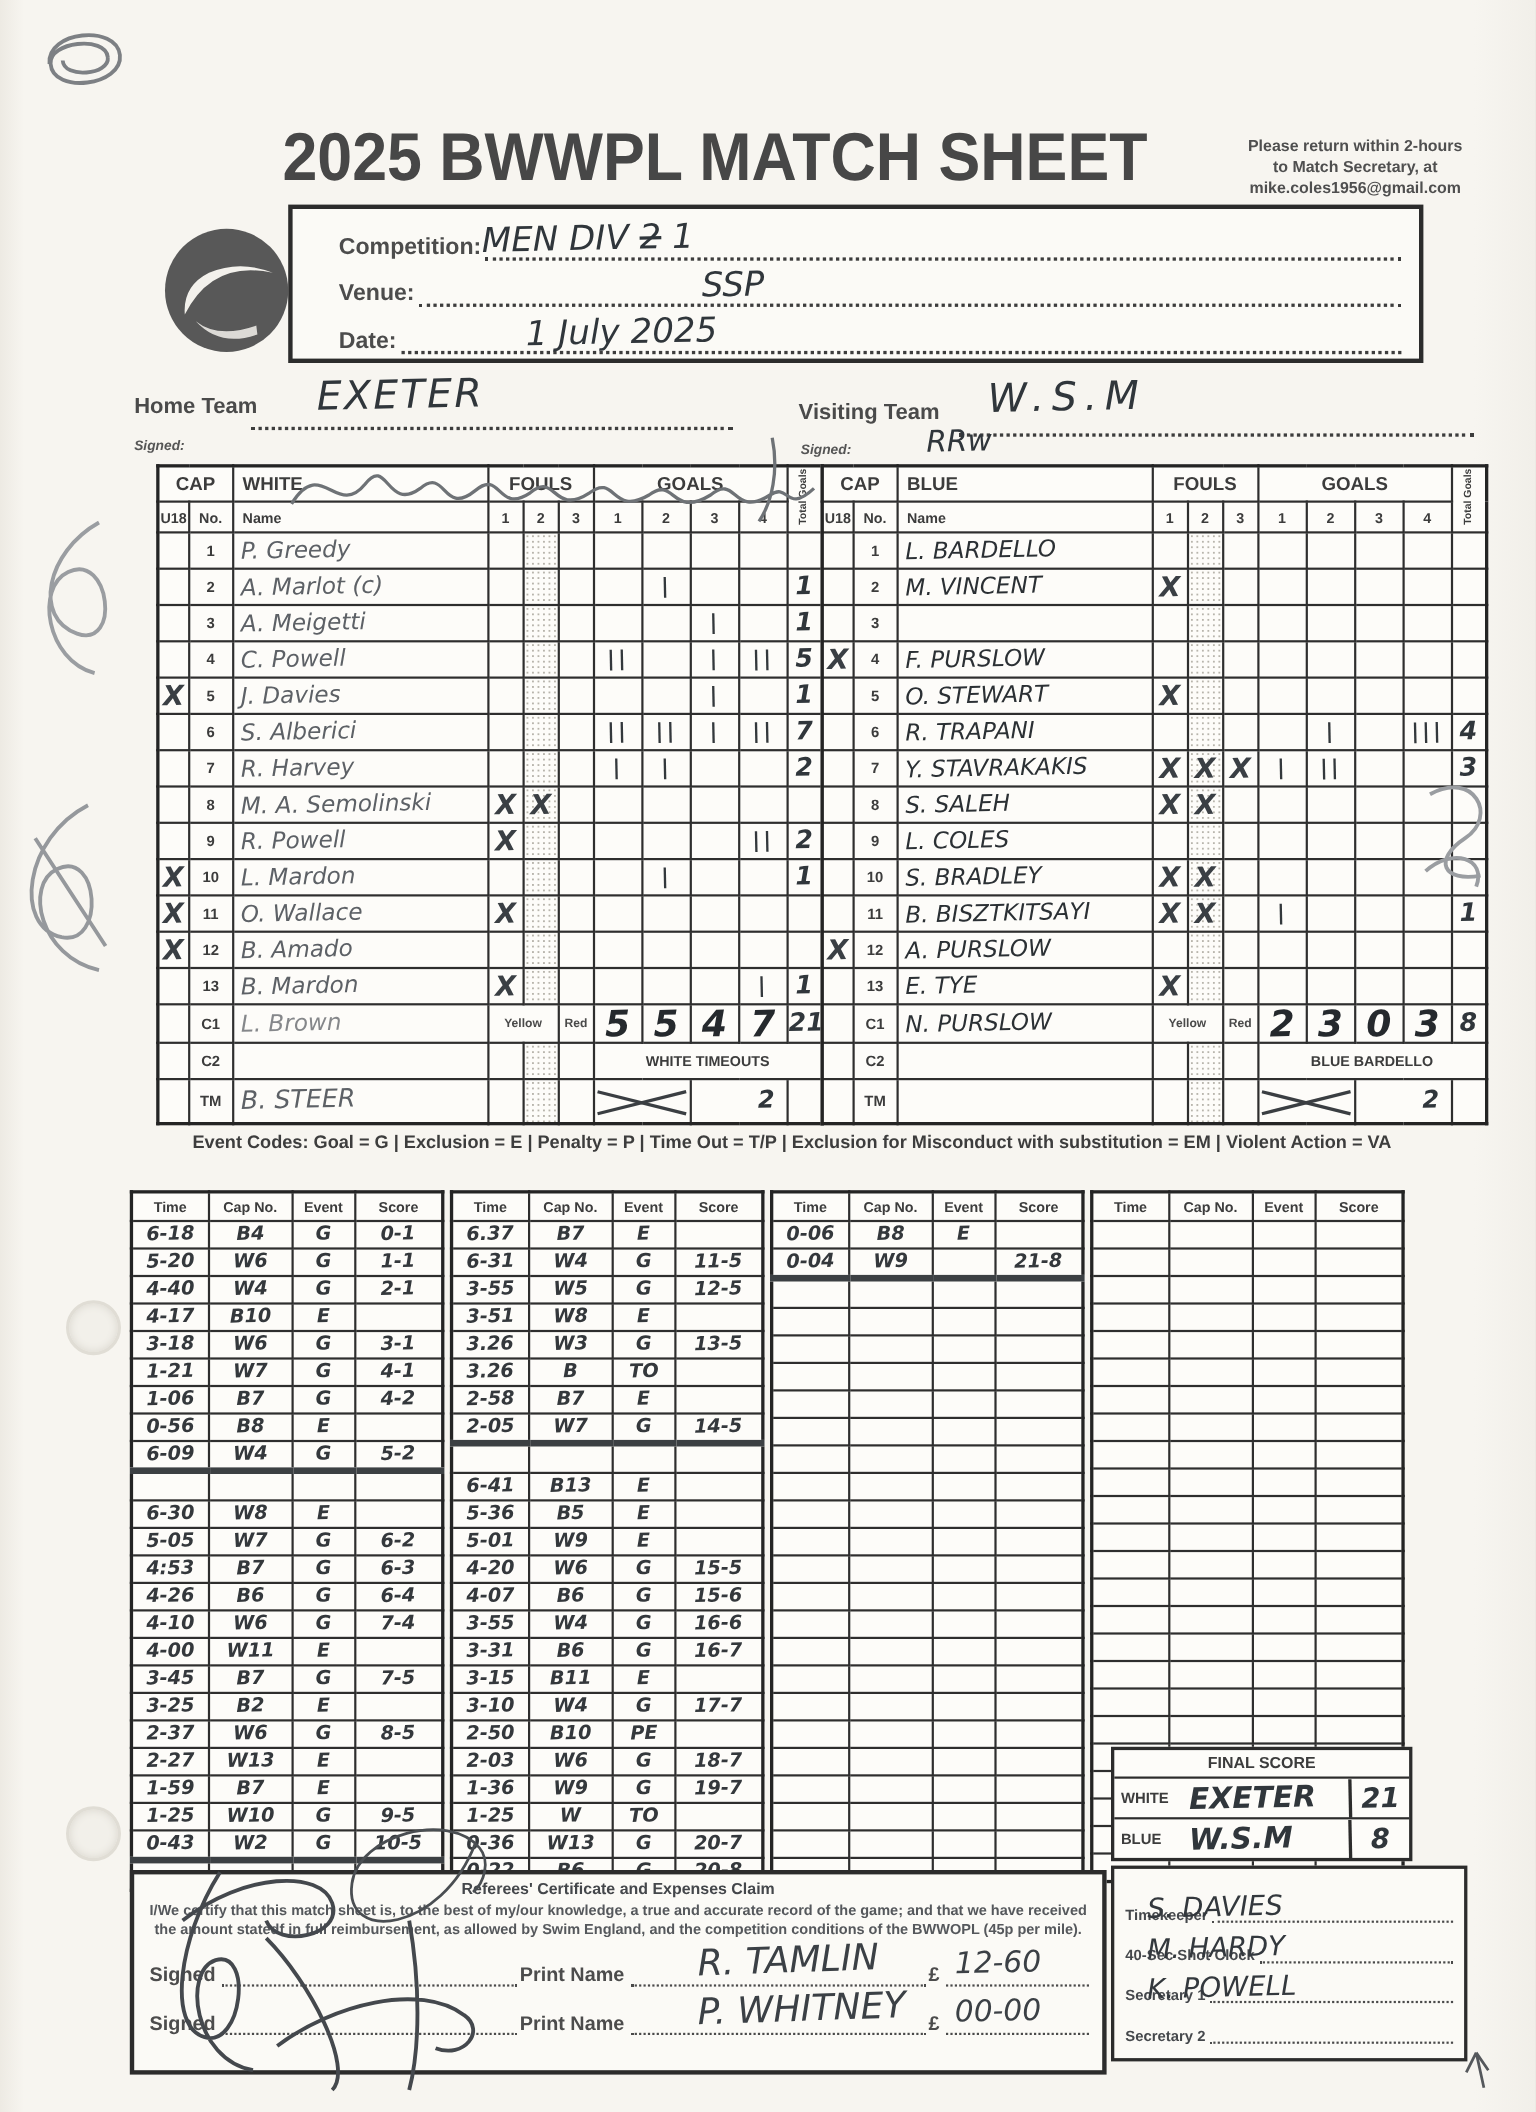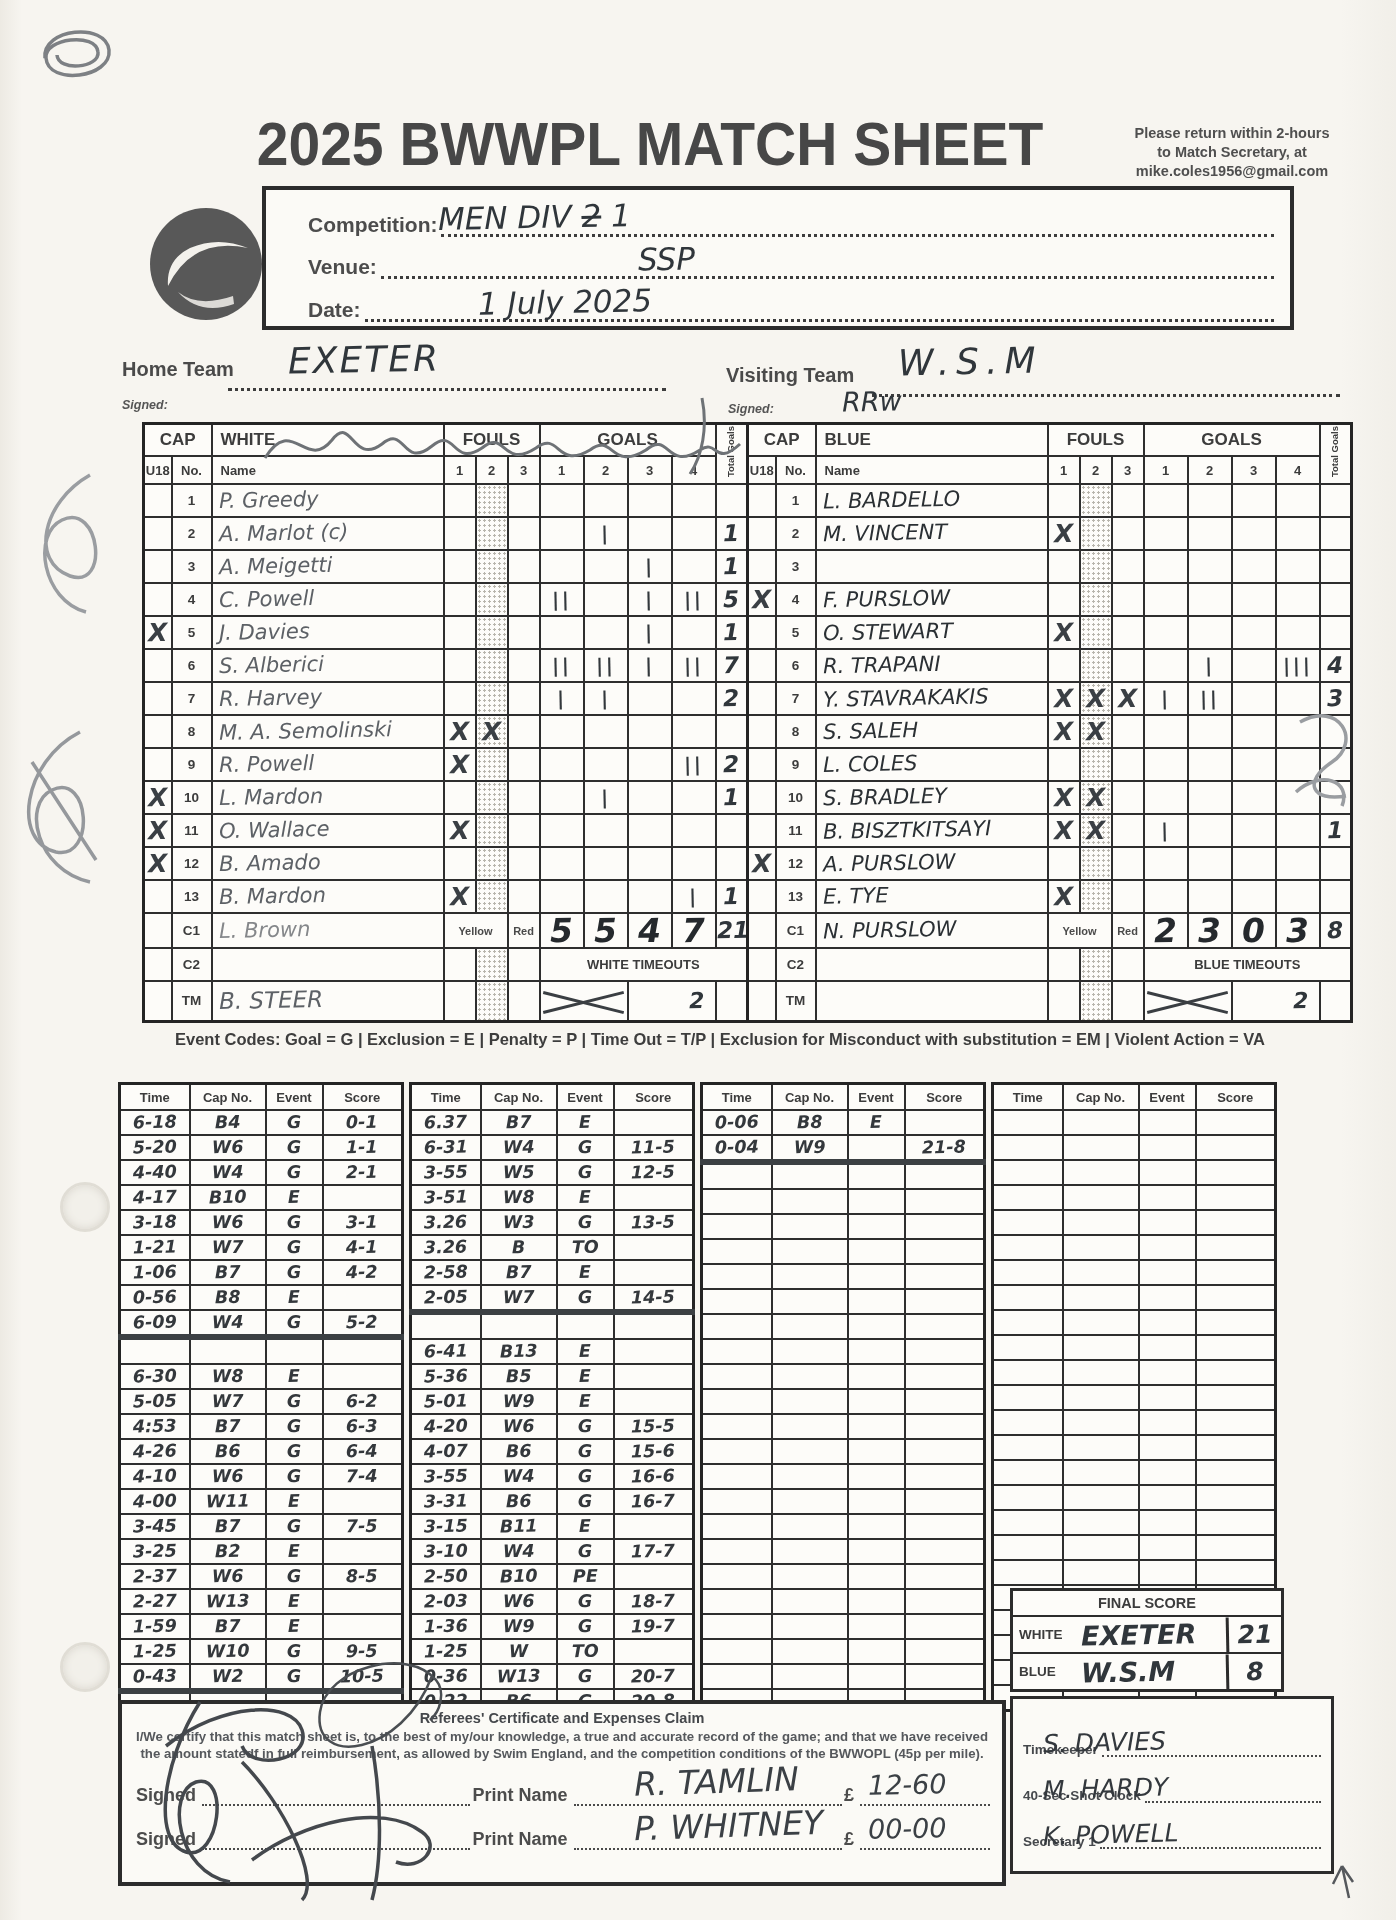--- a/index.html
+++ b/index.html
@@ -604,21 +604,21 @@
         <td class="qc"><span class="hw">3</span></td>
         <td class="tc"><span class="hw">8</span></td>
       </tr>
       <tr>
         <td></td>
         <td class="noc">C2</td>
         <td class="namec"></td>
         <td class="fc"></td>
           <td class="fc stip"></td>
           <td class="fc"></td>
-        <td colspan="5" class="tolabel">BLUE TIMEOUTS</td>
+        <td colspan="5" class="tolabel">BLUE BARDELLO</td>
       </tr>
       <tr class="tmrow">
         <td></td>
         <td class="noc">TM</td>
         <td class="namec"><span class="hw"></span></td>
         <td class="fc"></td>
           <td class="fc stip"></td>
           <td class="fc"></td>
         <td colspan="2" class="tobox">
             <span class="xdraw"></span>
@@ -1336,20 +1336,25 @@
       <div class="off-row">
     <span class="off-label">40-Sec Shot Clock</span>
     <span class="leadfine"></span>
     <span class="hw off-val">M. HARDY</span>
   </div>
       <div class="off-row">
     <span class="off-label">Secretary 1</span>
     <span class="leadfine"></span>
     <span class="hw off-val">K. POWELL</span>
   </div>
+      <div class="off-row">
+    <span class="off-label">Secretary 2</span>
+    <span class="leadfine"></span>
+    <span class="hw off-val"></span>
+  </div>
     </div>
 
   <svg class="overlay" width="1396" height="1920" viewBox="0 0 1396 1920">
     <path d="M45,58 C42,28 106,22 109,50 C112,78 48,86 46,58 C44,38 96,32 98,52 C100,68 58,72 57,55" fill="none" stroke="#7d8084" stroke-width="3.5"></path>
     <path d="M265,458 C292,414 306,472 332,440 C352,414 352,466 382,444 C406,424 402,470 432,446 C456,426 452,468 482,448 C506,428 502,470 536,448 C560,430 556,470 590,450 C614,432 610,472 646,450 C670,430 666,472 700,450 C718,438 714,468 740,444 M702,398 C708,428 702,456 690,474" fill="none" stroke="#6e7276" stroke-width="3"></path>
     <path d="M90,475 C42,502 30,562 70,576 C110,590 100,502 62,520 C32,534 42,600 86,612" fill="none" stroke="#9a9da1" stroke-width="3.5"></path>
     <path d="M80,732 C22,762 12,842 56,852 C96,860 90,772 52,790 C22,804 36,870 90,882 M32,762 L96,860" fill="none" stroke="#95989c" stroke-width="3.5"></path>
     <path d="M1300,722 C1340,700 1362,742 1332,762 C1302,782 1312,802 1346,796 M1296,792 C1320,770 1352,780 1342,806" fill="none" stroke="#9a9da1" stroke-width="3.5"></path>
     <path d="M432,1676 C402,1756 312,1768 320,1712 C326,1668 408,1646 436,1680 C446,1692 440,1712 430,1720" fill="none" stroke="#4a4e52" stroke-width="2.5"></path>
     <path d="M200,1702 C162,1762 152,1842 186,1852 C220,1862 230,1772 196,1782 C166,1792 176,1872 230,1882 M166,1746 C222,1702 292,1700 302,1730 C312,1760 252,1772 242,1746" fill="none" stroke="#44484d" stroke-width="3.5"></path>

